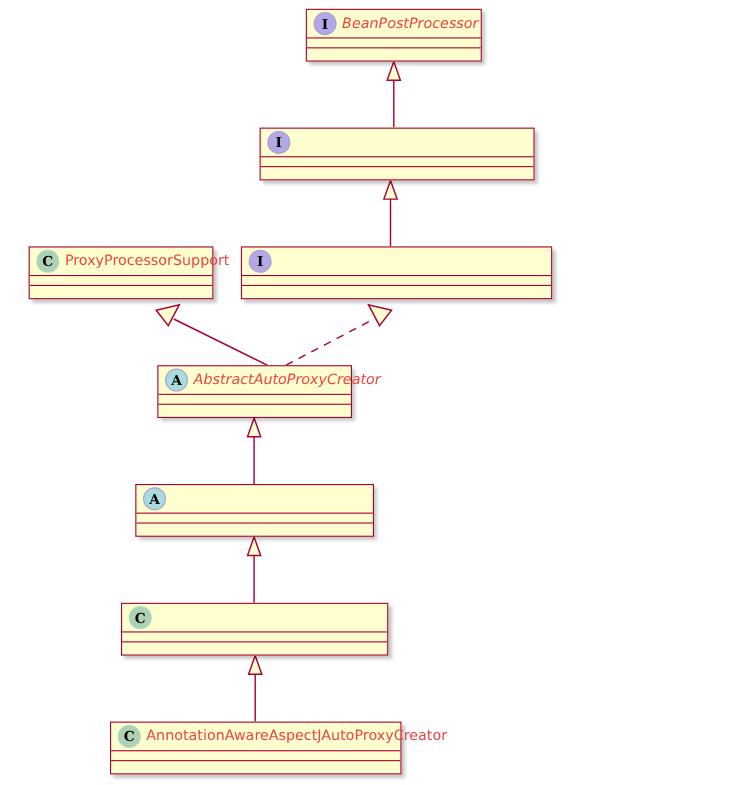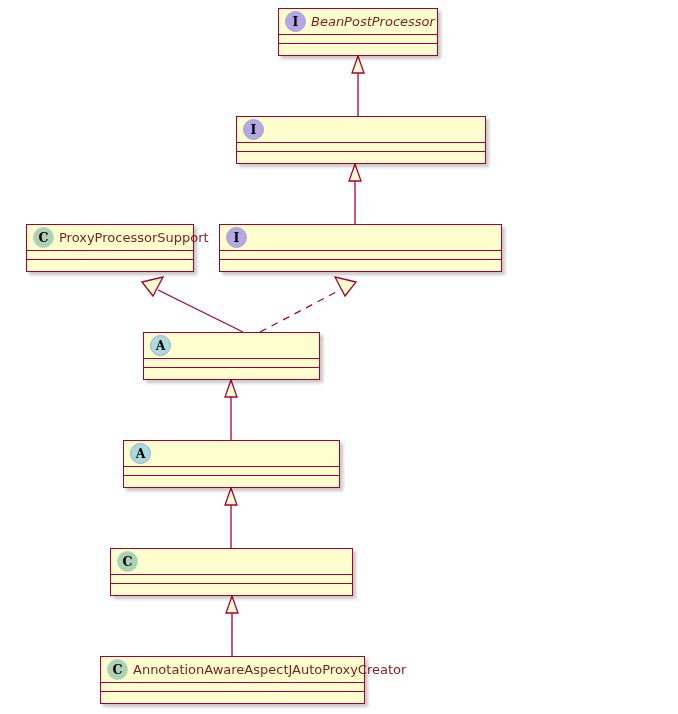--- a/index.html
+++ b/index.html
@@ -73,21 +73,21 @@
   .stereo-icon.cls {
     background: #ADD1B2;
     border: 1.3px solid #A9DCC3;
   }
   .stereo-icon.abs {
     background: #A9DCDF;
     border: 1.3px solid #A9A3D2;
   }
   .uml-name {
     font-size: 13px;
-    color: #7f1d1d;
+    color: #ef4444;
     line-height: 16px;
   }
   .uml-name.italic {
     font-style: italic;
   }
   svg line, svg polygon, svg path {
     shape-rendering: geometricPrecision;
   }
 </style>
 </head>
@@ -163,20 +163,21 @@
     <div class="uml-title-row">
       <span class="stereo-icon iface">I</span>
     </div>
     <div class="uml-compartment"></div>
     <div class="uml-compartment last"></div>
   </div>
 
   <div class="uml-node" style="left:143px; top:332px; width:177px; height:48px;">
     <div class="uml-title-row">
       <span class="stereo-icon abs">A</span>
+      <span class="uml-name italic">AbstractAutoProxyCreator</span>
     </div>
     <div class="uml-compartment"></div>
     <div class="uml-compartment last"></div>
   </div>
 
   <div class="uml-node" style="left:123px; top:440px; width:217px; height:48px;">
     <div class="uml-title-row">
       <span class="stereo-icon abs">A</span>
     </div>
     <div class="uml-compartment"></div>

